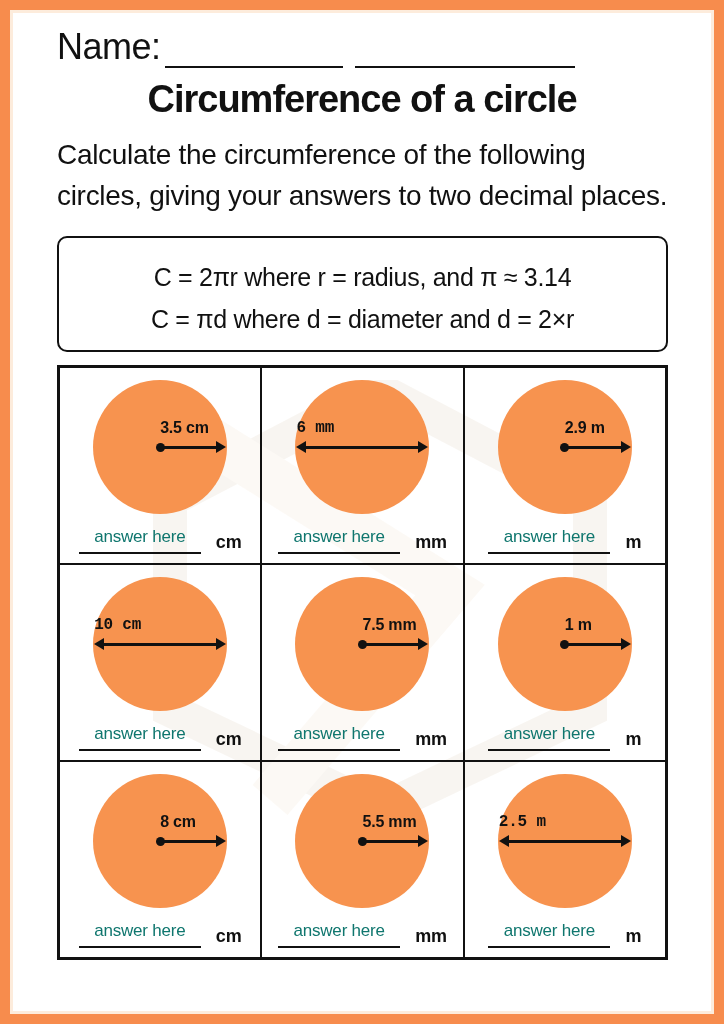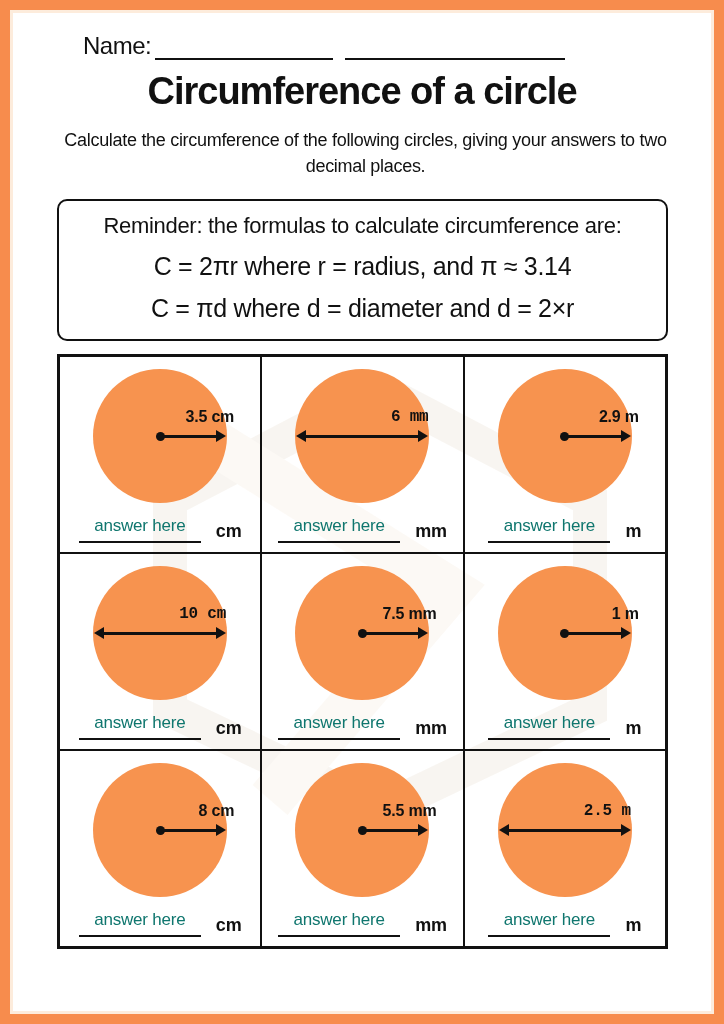--- a/index.html
+++ b/index.html
@@ -17,23 +17,22 @@
     color:var(--ink);
     position:relative;
     overflow:hidden;
   }
 
   
   .header{
     padding:16px 12px 0 47px;
     display:flex;
     align-items:flex-end;
-    font-size:24px;
+    font-size:36px;
     letter-spacing:-.5px;
-    margin-left:26px;
   }
   .blank-line{
     display:inline-block;
     border-bottom:2.5px solid var(--ink);
     height:34px;
   }
   .name-line{width:178px;margin-left:4px;}
   .date-label{margin-left:26px;}
   .date-line{width:220px;margin-left:12px;}
 
@@ -42,25 +41,24 @@
     margin-top:10px;
     text-align:center;
     font-size:38px;
     font-weight:800;
     letter-spacing:-1px;
   }
 
   
   .instructions{
     margin:14px 40px 0 47px;
-    font-size:18px;
+    font-size:28px;
     line-height:1.45;
     letter-spacing:-.3px;
     max-width:635px;
-    text-align:center;
   }
 
   
   .reminder{
     margin:20px 0 0 47px;
     width:611px;
     border:2.5px solid var(--ink);
     border-radius:10px;
     text-align:center;
     padding:12px 8px 16px;
@@ -101,21 +99,21 @@
     width:134px;height:134px;
     border-radius:50%;
     background:var(--circle-orange);
   }
   .measure-label{
     position:absolute;
     top:51px;
     font-weight:bold;
     font-size:16px;
     letter-spacing:-.2px;
-    text-align:right;
+    text-align:left;
     z-index:2;
   }
   .cell.radius .measure-label{left:50%;width:74px;}
   .cell.diameter .measure-label{left:calc(50% - 66px);width:132px;font-family:Liberation Mono, monospace;}
   .dot{
     position:absolute;
     top:74.5px;left:calc(50% - 4.5px);
     width:9px;height:9px;
     border-radius:50%;
     background:var(--ink);
@@ -178,21 +176,20 @@
   <span>Name:</span>
     <span class="blank-line name-line"></span>
     <span class="blank-line date-line"></span>
 </div>
 
 <div class="page-title">Circumference of a circle</div>
 
 <div class="instructions">Calculate the circumference of the following circles, giving your answers to two decimal places.</div>
 
 <div class="reminder">
-  <div class="r-title">Reminder: the formulas to calculate circumference are:</div>
   <div class="r-formula">C = 2πr where r = radius, and π ≈ 3.14</div>
   <div class="r-formula">C = πd where d = diameter and d = 2×r</div>
 </div>
 
 <svg class="watermark" viewBox="0 0 460 440">
   <polygon points="230,10 440,120 440,330 230,430 20,330 20,120" fill="none" stroke="#f2ece4" stroke-width="34"></polygon>
   <path d="M60,60 L300,210 L120,420" fill="none" stroke="#faf4ec" stroke-width="46"></path>
 </svg>
 
 <div class="grid">

